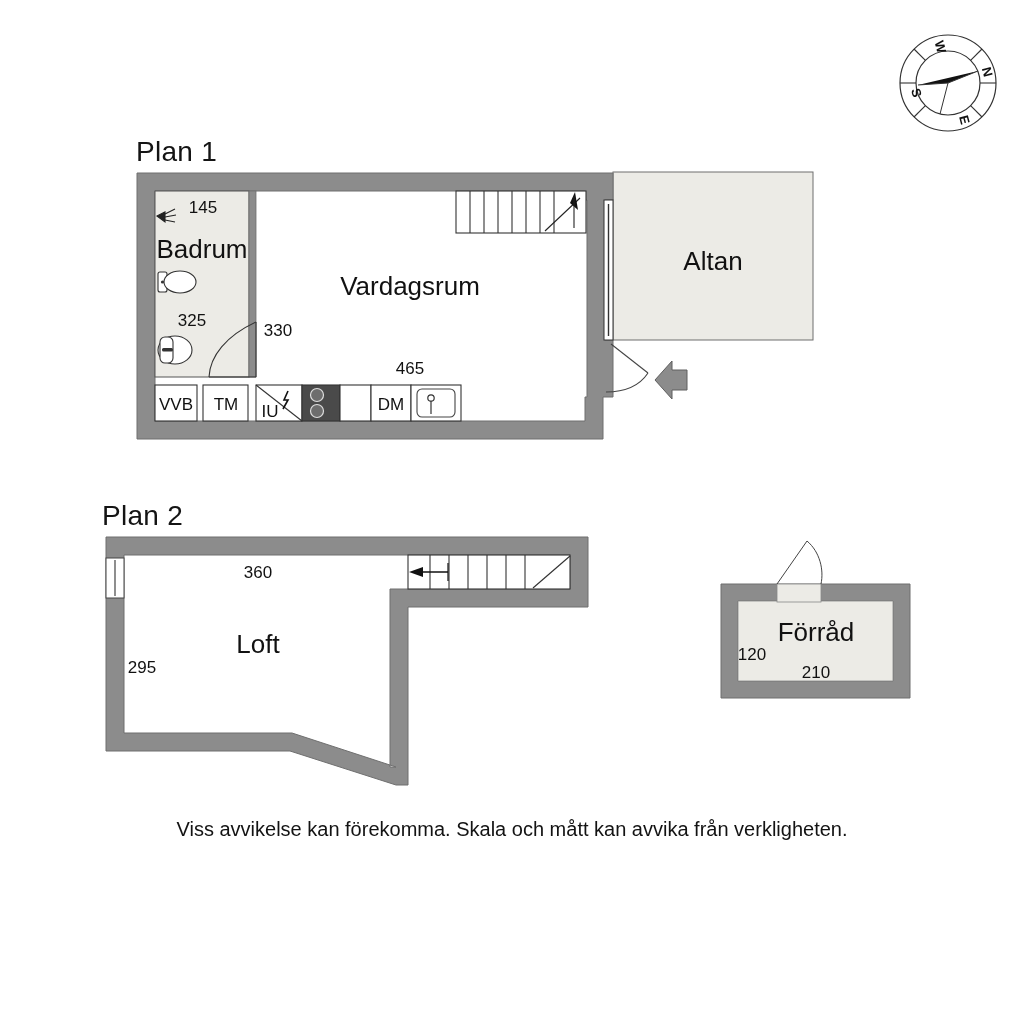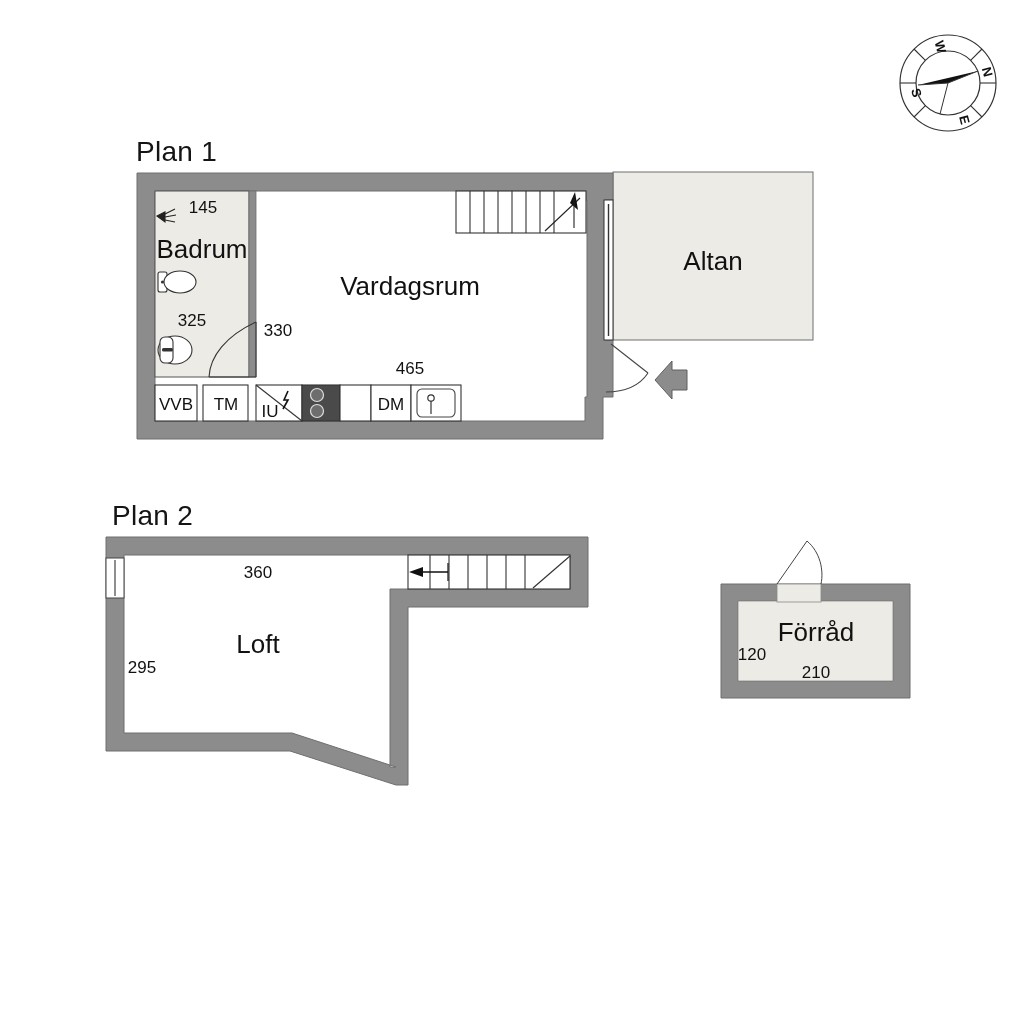--- a/index.html
+++ b/index.html
@@ -1,21 +1,21 @@
 <!DOCTYPE html>
 <html><head>
 <meta charset="utf-8">
 <style>
   html,body{margin:0;padding:0;background:#ffffff;}
   body{width:1024px;height:1024px;position:relative;overflow:hidden;
        font-family:"Liberation Sans","DejaVu Sans",sans-serif;color:#111;}
   .stage{position:absolute;inset:0;}
   .plan-title{position:absolute;font-size:28px;font-weight:400;letter-spacing:.3px;color:#141414;text-align:center;}
   #plan1-title{left:136px;top:136px;}
-  #plan2-title{left:112px;top:500px;}
+  #plan2-title{left:102px;top:500px;}
   .svgwrap{position:absolute;left:0;top:0;width:1024px;height:1024px;pointer-events:none;}
   .dim{font-size:17px;fill:#111;font-family:"Liberation Sans",sans-serif;}
   .roomlbl{font-size:26px;fill:#111;font-family:"Liberation Sans",sans-serif;}
   .applbl{font-size:17px;fill:#111;font-family:"Liberation Sans",sans-serif;}
   .compasslbl{font-size:13px;fill:#111;font-family:"Liberation Sans",sans-serif;font-weight:700;}
   .caption{position:absolute;left:0;right:0;top:818px;text-align:center;
            font-size:20px;color:#131313;font-family:"Liberation Sans",sans-serif;}
 </style>
 </head>
 <body>
@@ -210,13 +210,14 @@
         <line x1="0" y1="0" x2="-8" y2="31" stroke="#333" stroke-width="1"></line>
         <line x1="0" y1="0" x2="-30" y2="2" stroke="#333" stroke-width="1"></line>
       </g>
       <text class="compasslbl" x="35" y="-10" text-anchor="middle" transform="rotate(75,35,-10)">N</text>
       <text class="compasslbl" x="12" y="38" text-anchor="middle" transform="rotate(75,12,38)">E</text>
       <text class="compasslbl" x="-36" y="11" text-anchor="middle" transform="rotate(75,-36,11)">S</text>
       <text class="compasslbl" x="-12" y="-35" text-anchor="middle" transform="rotate(75,-12,-35)">W</text>
     </g>
   </svg>
 
+  <div class="caption">Viss avvikelse kan förekomma. Skala och mått kan avvika från verkligheten.</div>
 </div>
 
 </body></html>

